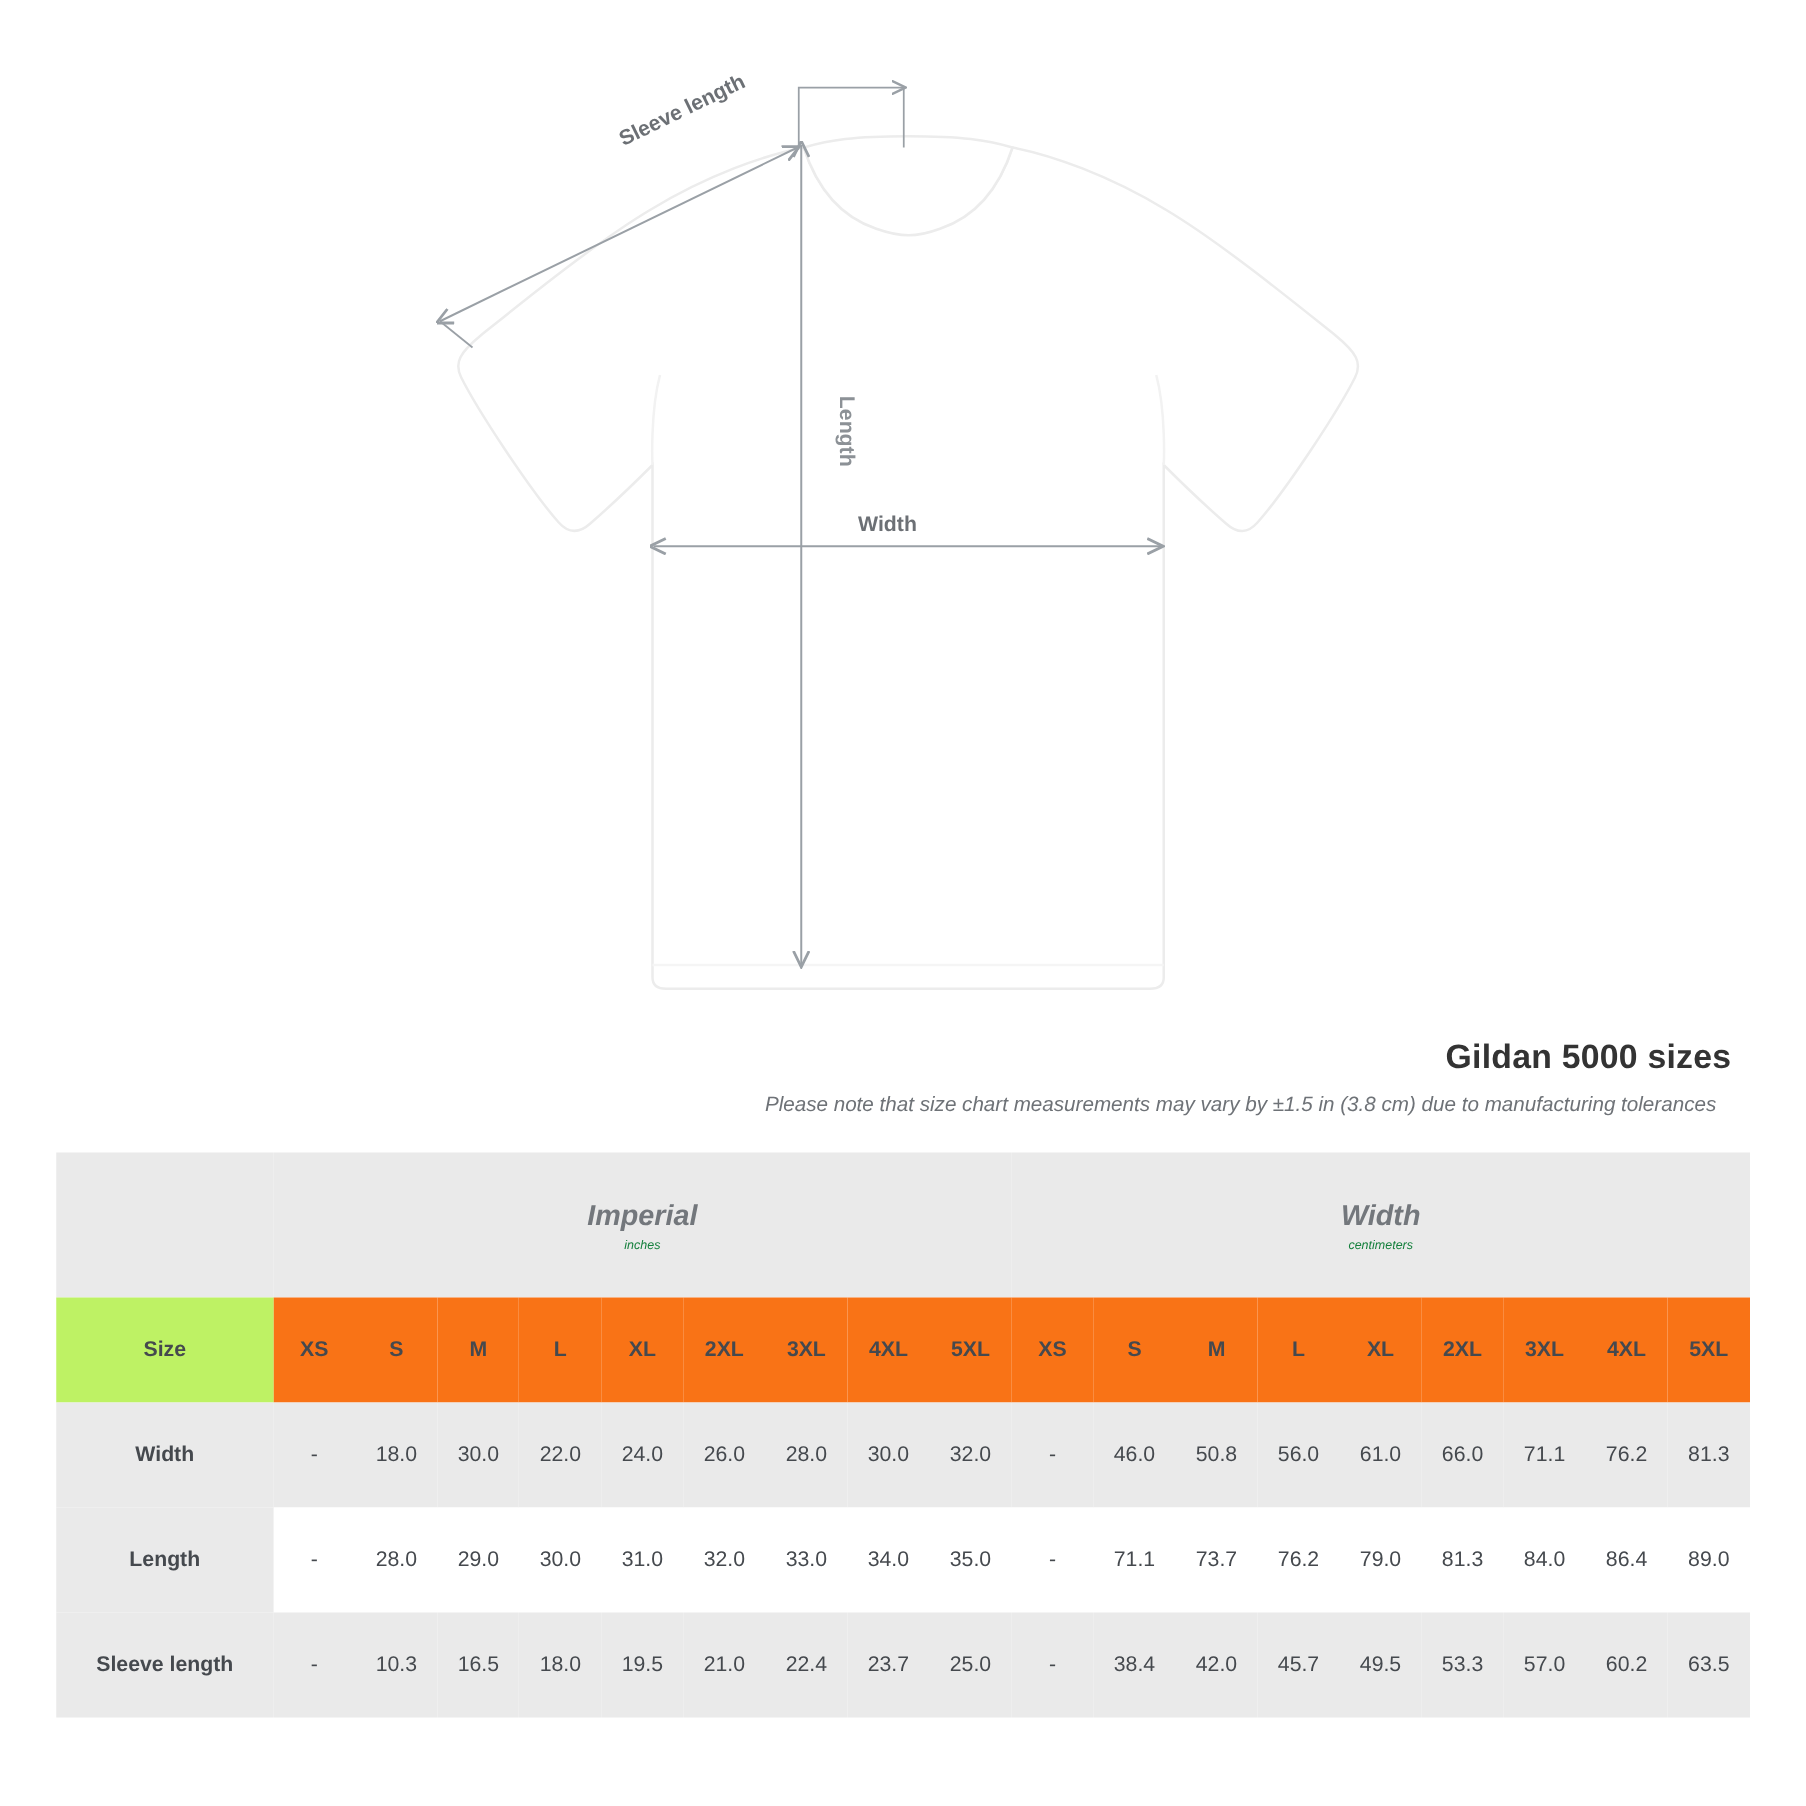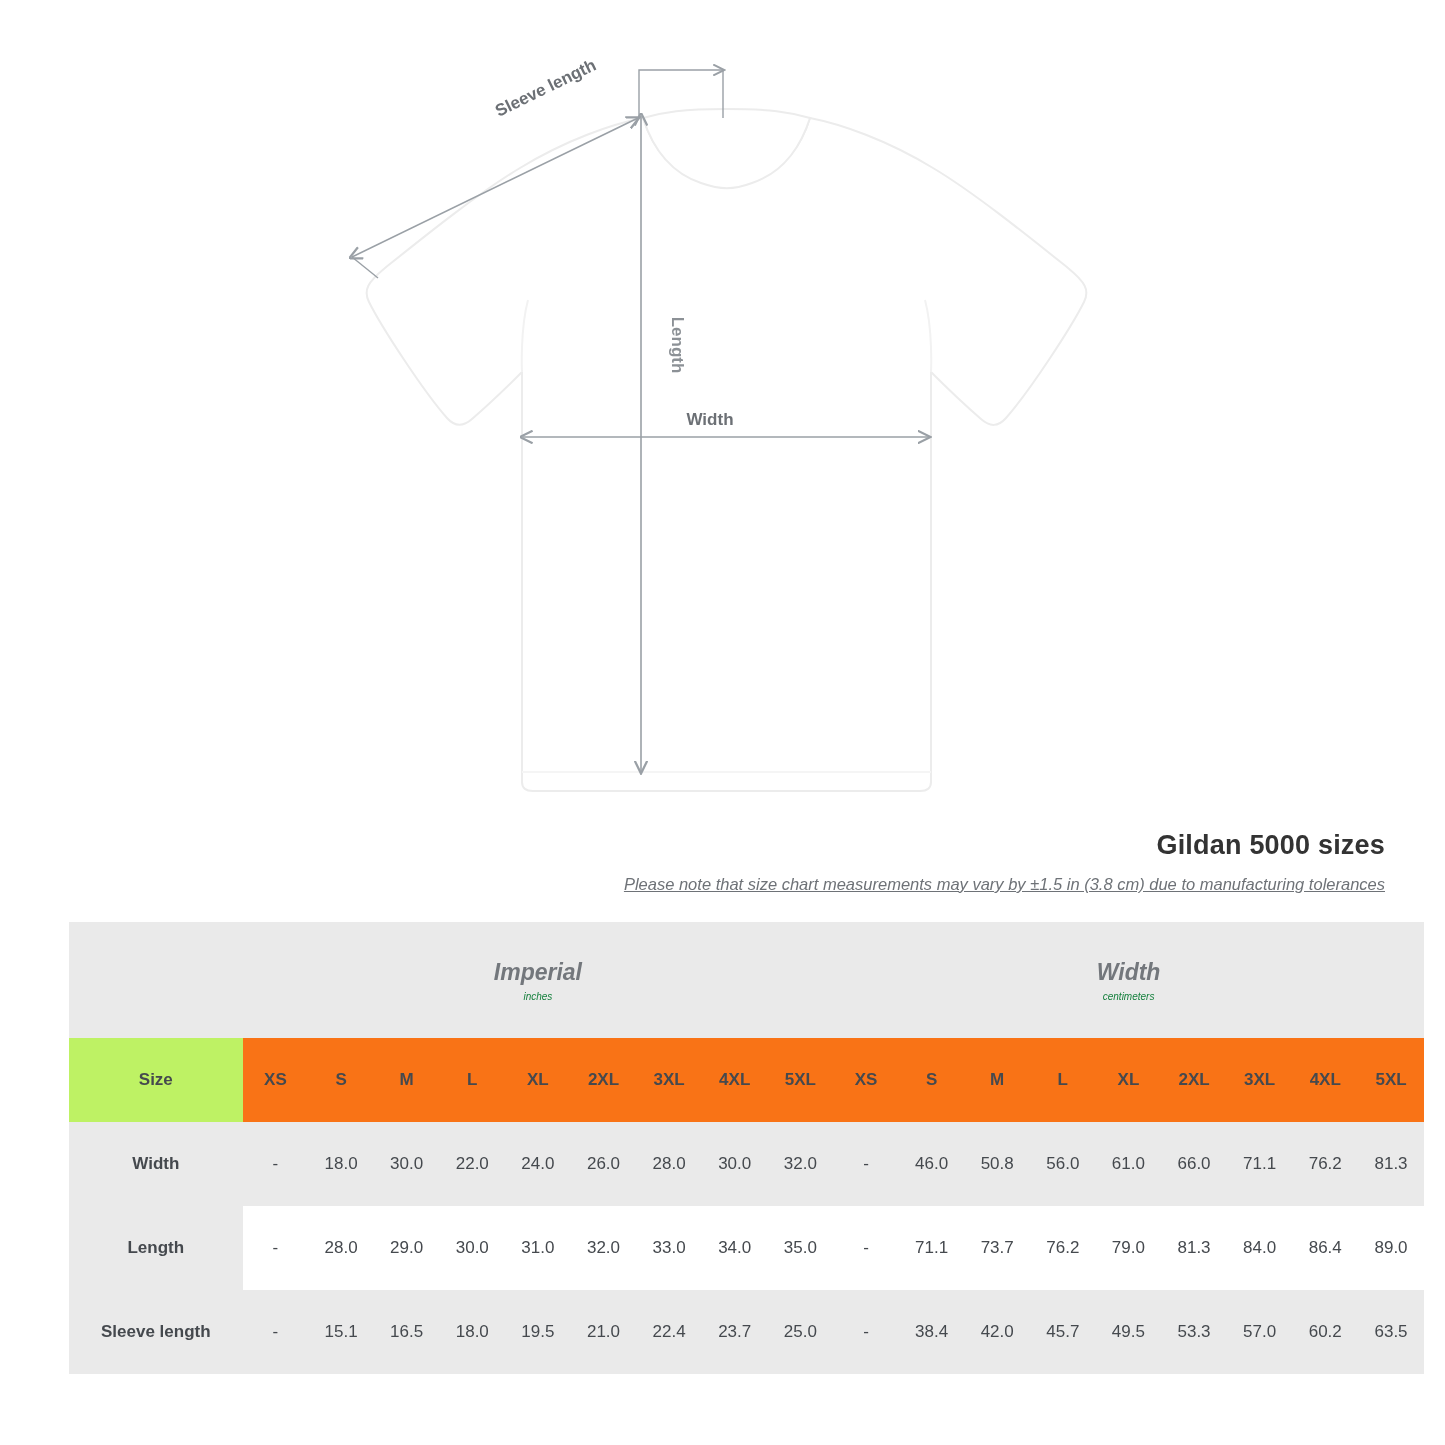--- a/index.html
+++ b/index.html
@@ -40,33 +40,31 @@
     font-size: 27px;
     font-weight: bold;
     color: #333333;
     margin: 0 0 14px 0;
     letter-spacing: 0.2px;
   }
   .chart-note {
     font-size: 16.5px;
     font-style: italic;
     color: #6e7277;
-    margin: 0;
-    text-decoration: underline;
+    margin: 12px;
   }
 
   
   .table-wrap {
     margin: 28px 45px 0 45px;
   }
   table.size-table {
     width: 1355px;
     border-collapse: collapse;
     table-layout: fixed;
-    margin-left: 24px;
   }
   table.size-table td,
   table.size-table th {
     padding: 0;
     margin: 0;
     border: none;
   }
   .unit-row td {
     background: #eaeaea;
     height: 116px;
@@ -294,21 +292,21 @@
         <td class="vline">79.0</td>
         <td class="vline">81.3</td>
         <td class="vline">84.0</td>
         <td class="vline">86.4</td>
         <td class="vline">89.0</td>
       </tr>
 
       <tr class="data-row shade">
         <td class="rowlabel">Sleeve length</td>
         <td class="vline">-</td>
-        <td class="vline">15.1</td>
+        <td class="vline">10.3</td>
         <td class="vline">16.5</td>
         <td class="vline">18.0</td>
         <td class="vline">19.5</td>
         <td class="vline">21.0</td>
         <td class="vline">22.4</td>
         <td class="vline">23.7</td>
         <td class="vline">25.0</td>
         <td class="vline">-</td>
         <td class="vline">38.4</td>
         <td class="vline">42.0</td>

